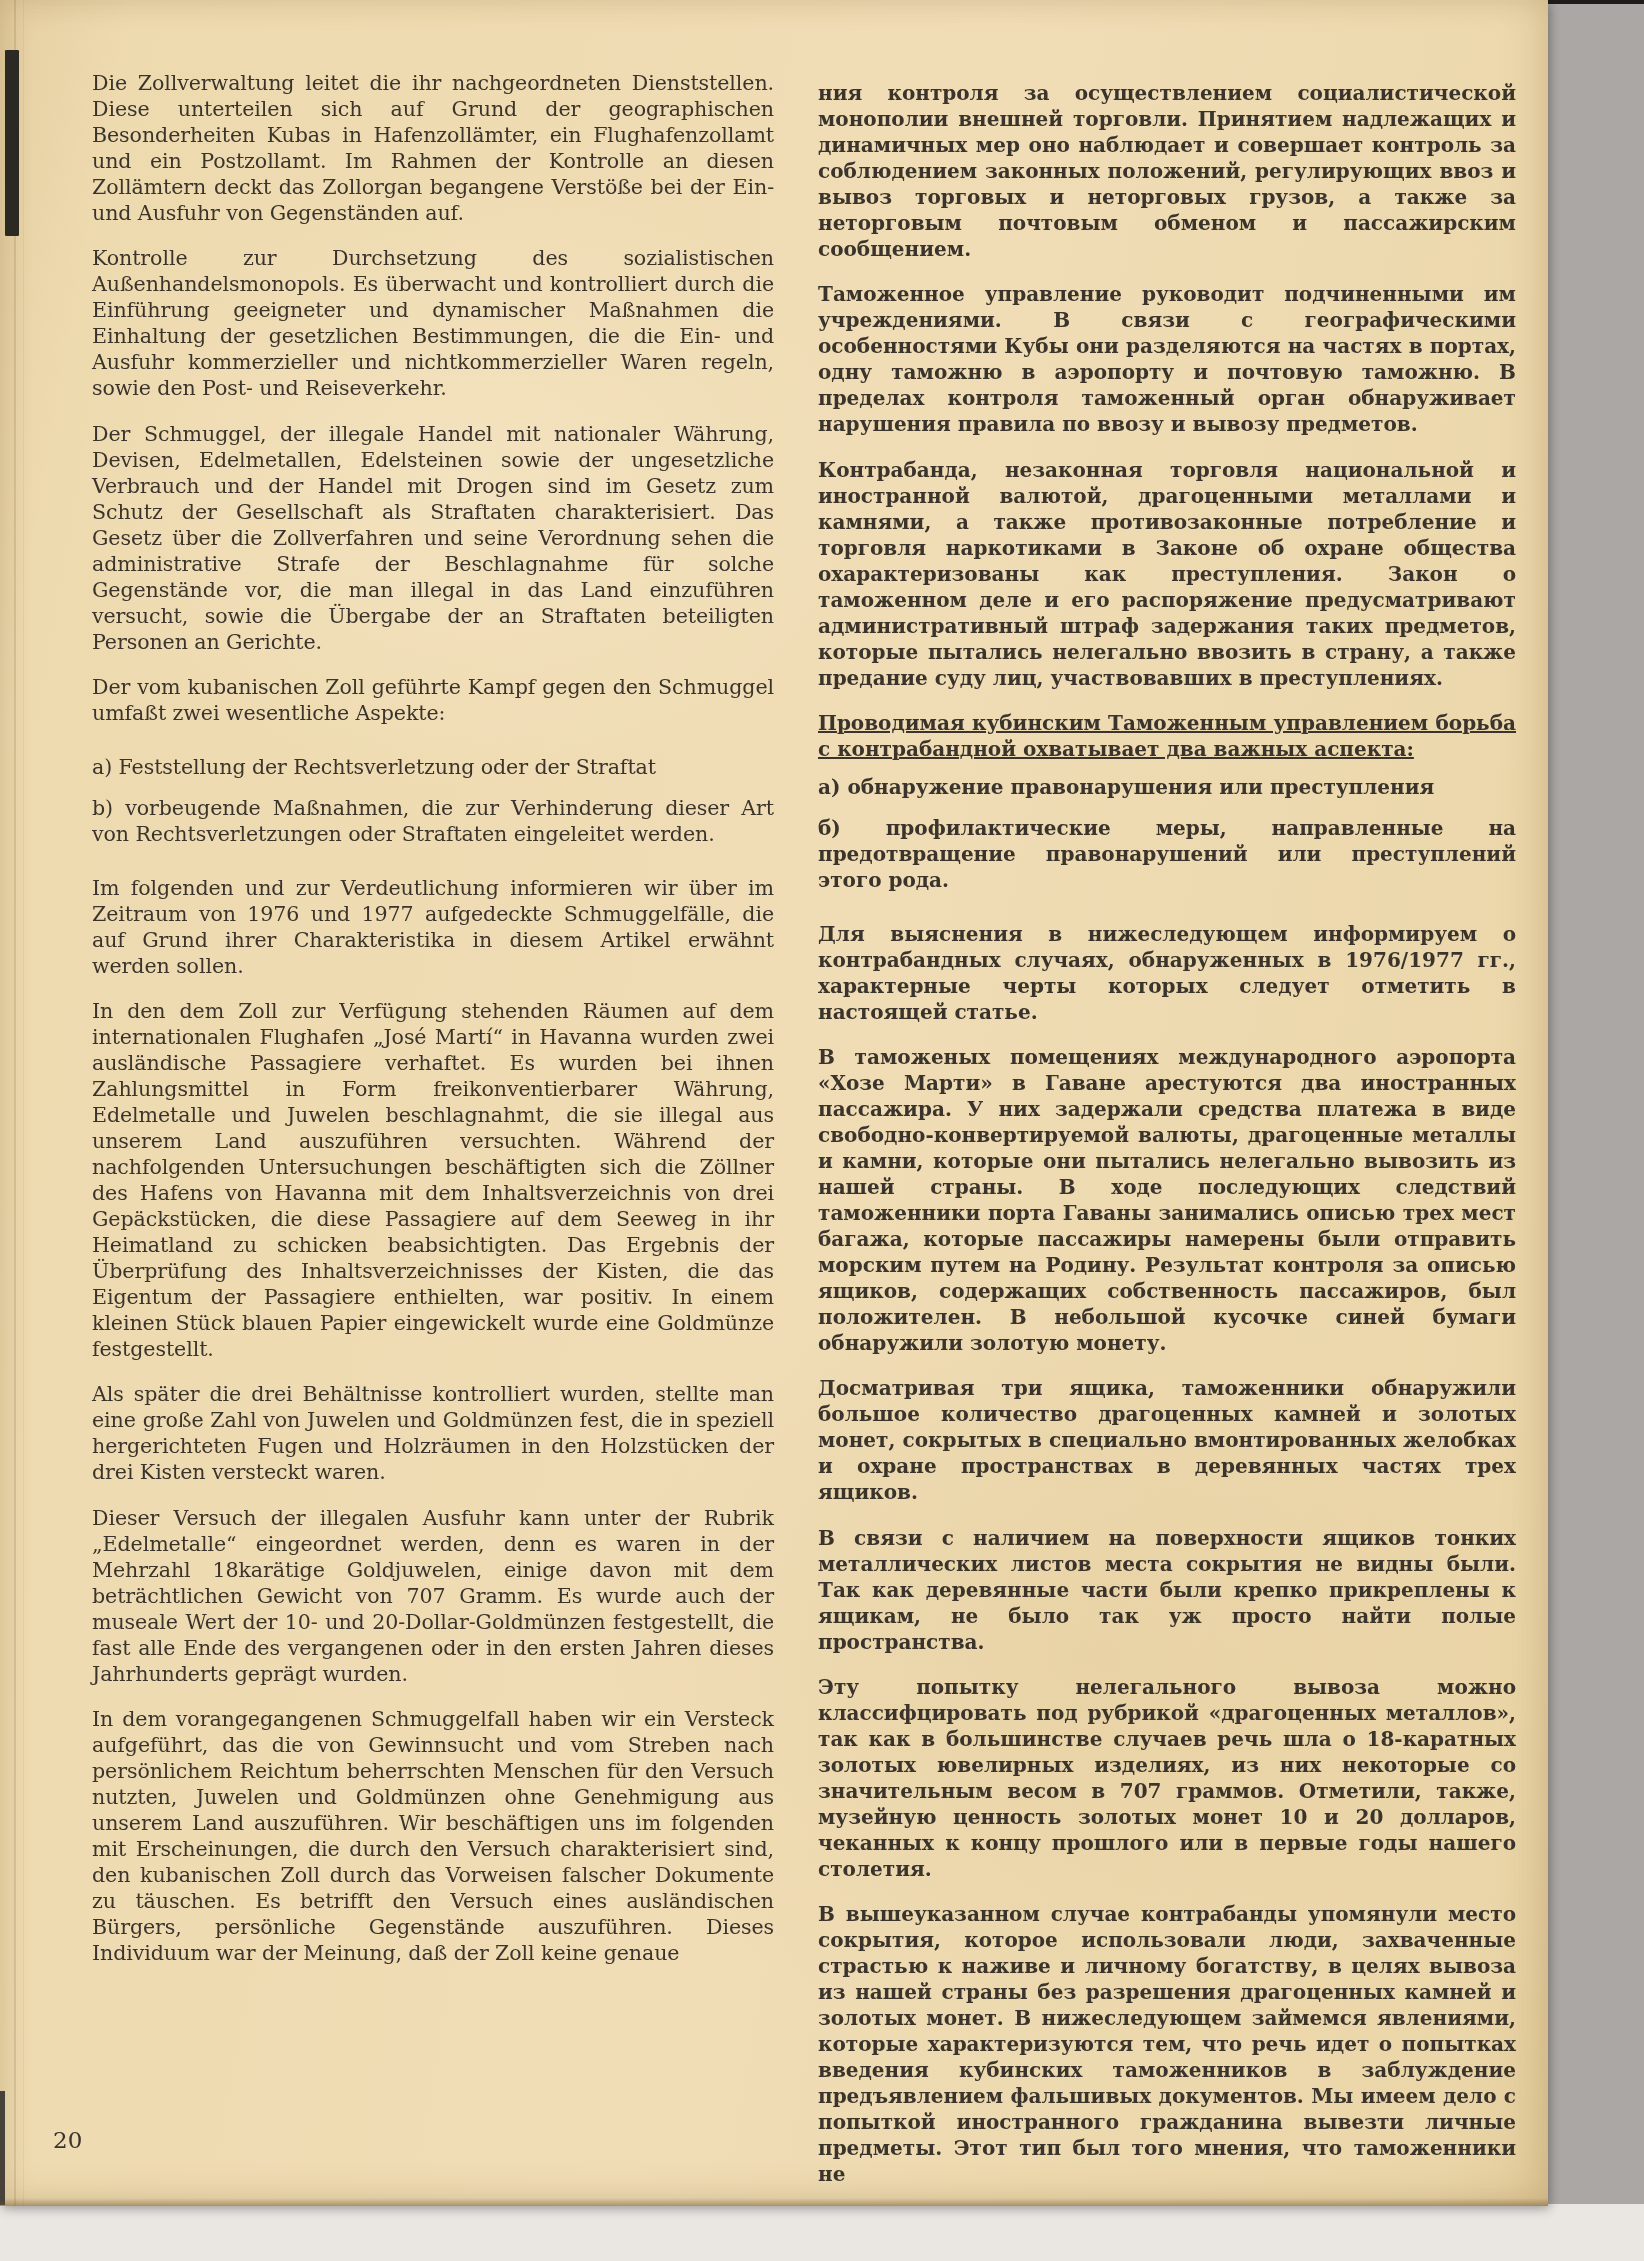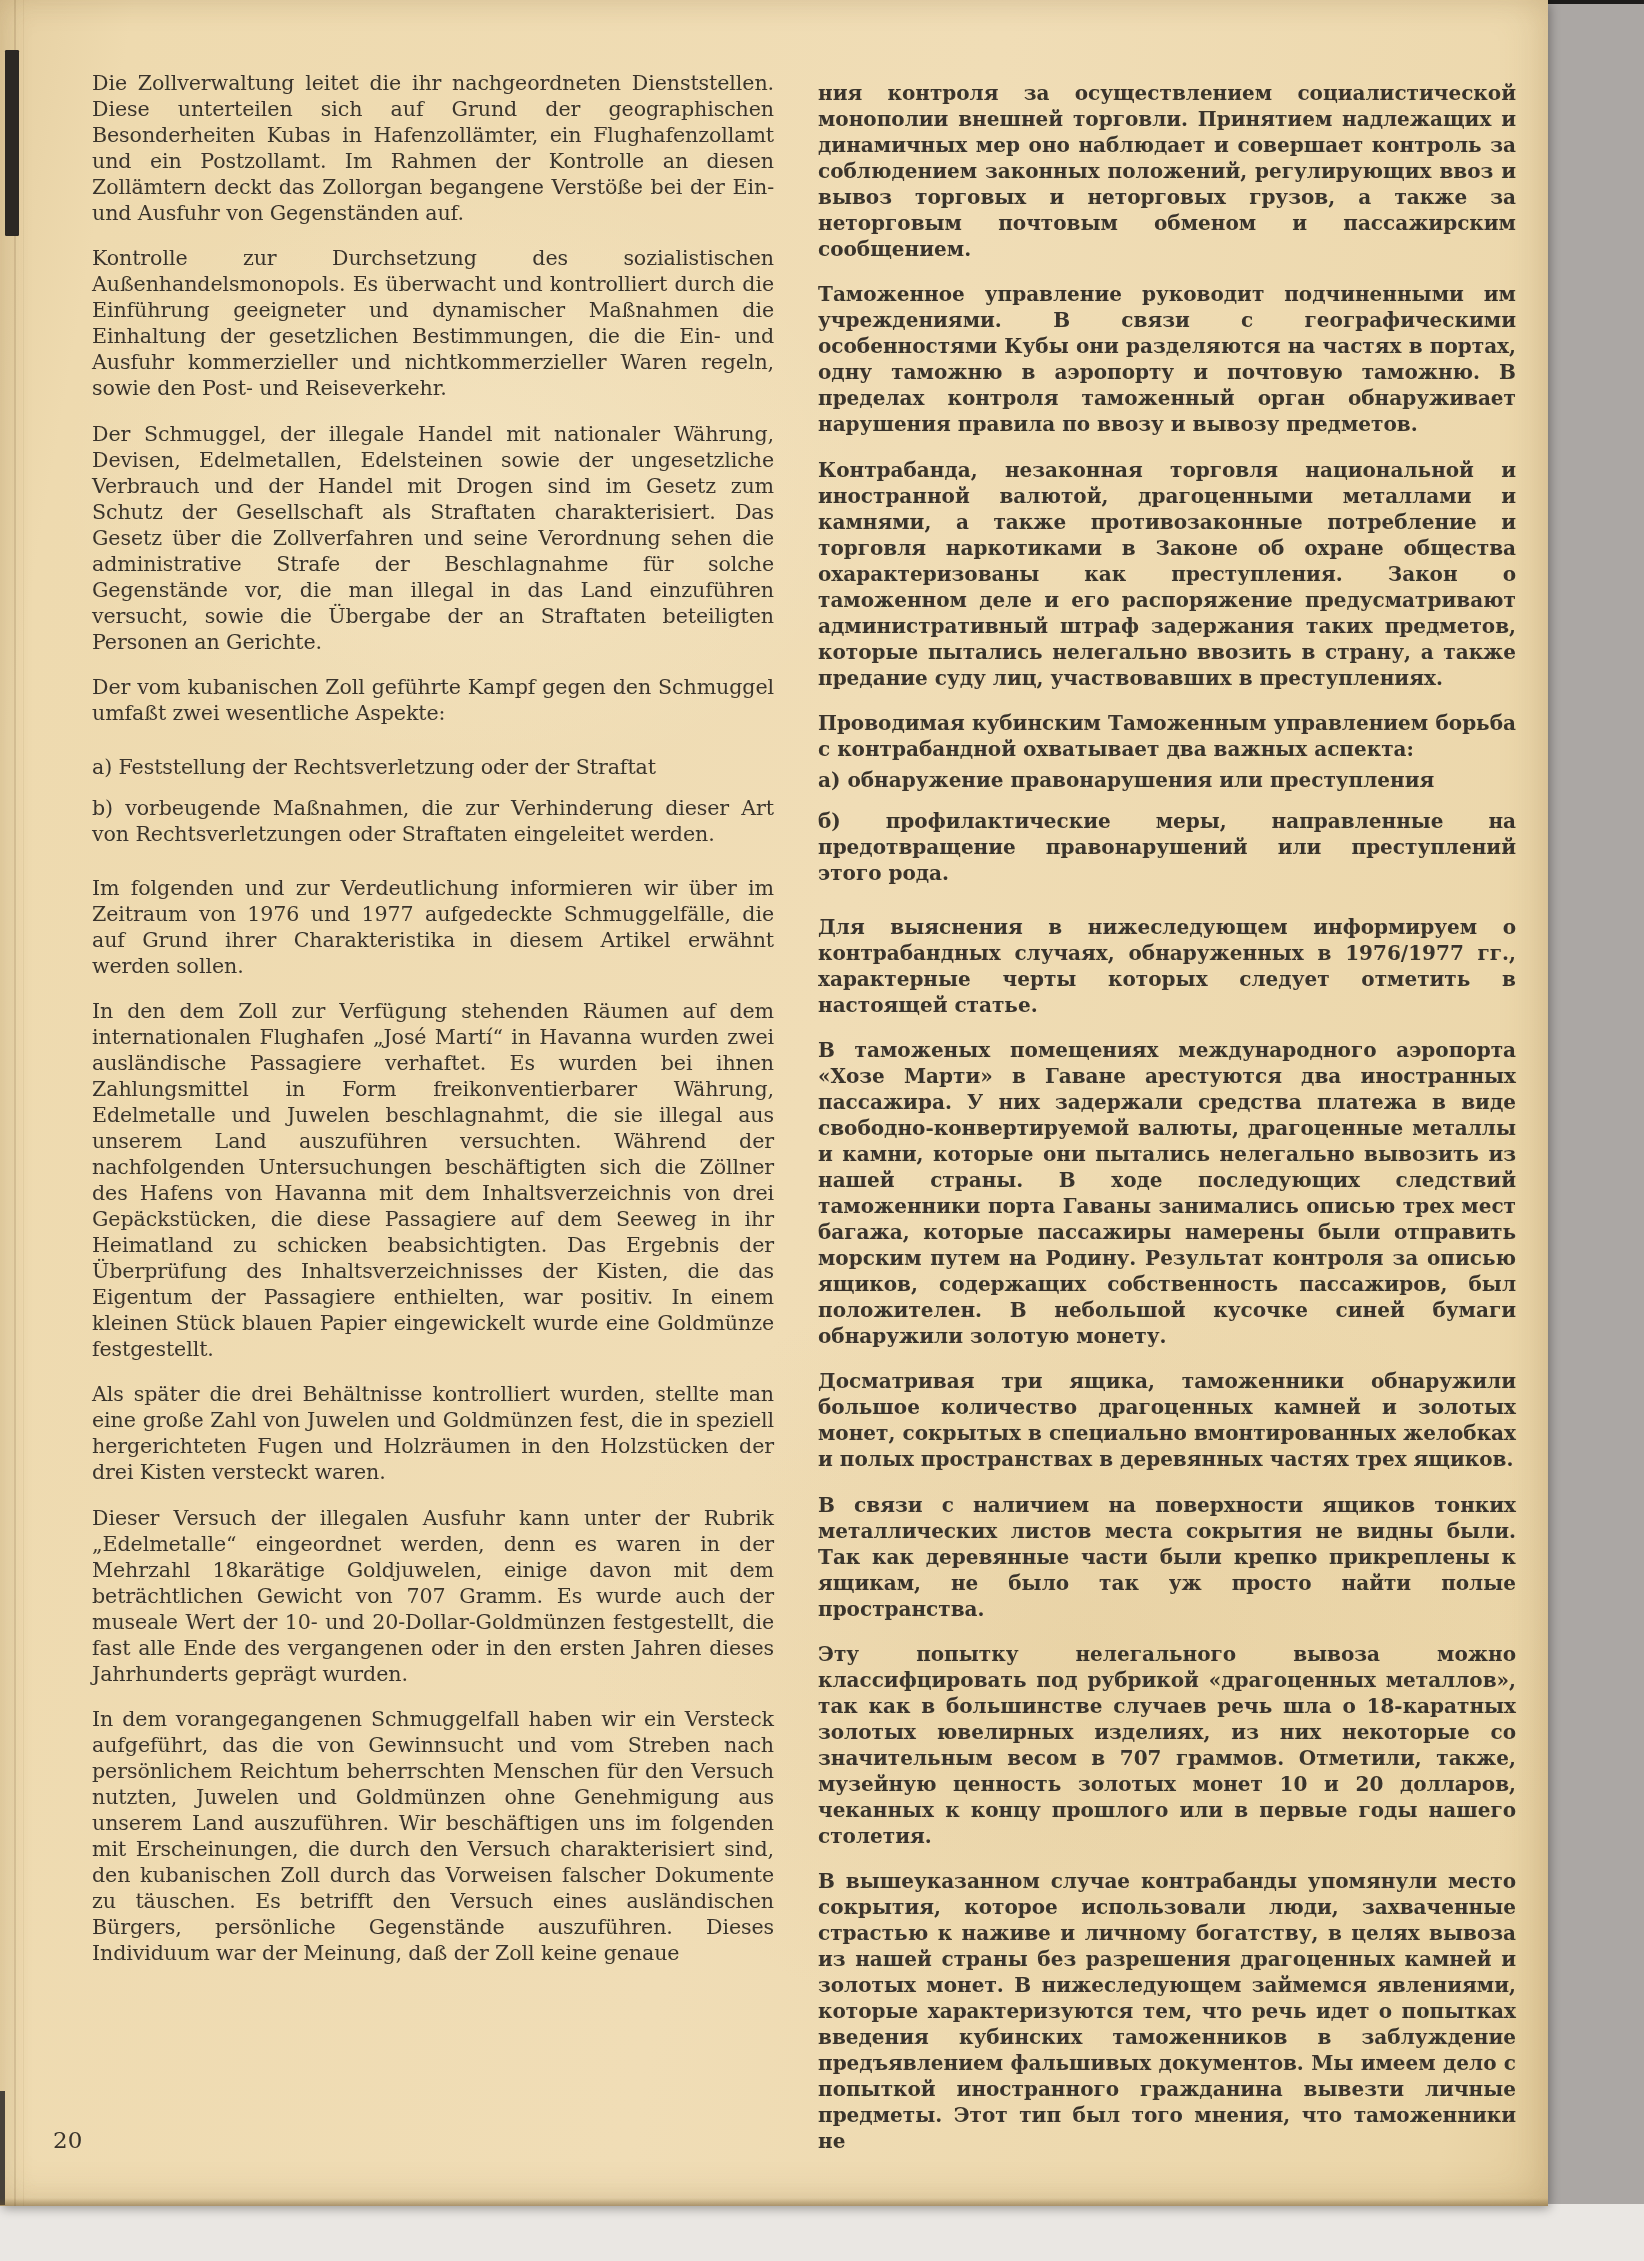--- a/index.html
+++ b/index.html
@@ -70,21 +70,21 @@
     font-size:20.6px;line-height:26px;letter-spacing:-0.1px;
   }
   .col-ru{
     left:818px;top:80px;width:698px;
     font-size:20px;line-height:26px;font-weight:bold;letter-spacing:0px;
   }
   .para{margin:0;}
   .gap-normal{margin-bottom:19.3px;}
   .gap-loose{margin-bottom:28px;}
   .gap-small{margin-bottom:15px;}
-  .gap-none{margin-bottom:5px;}
+  .gap-none{margin-bottom:12px;text-decoration:underline;}
   .gap-last{margin-bottom:0px;}
   .page-number{
     position:absolute;left:53px;top:2127px;
     font-size:23px;color:var(--ink);
   }
 </style>
 </head>
 <body>
 
 <div class="screen">
@@ -113,21 +113,21 @@
 
     <div class="col col-ru" lang="ru">
         <p class="para gap-normal">ния контроля за осуществлением социалистической монополии внешней торговли. Принятием надлежащих и динамичных мер оно наблюдает и совершает контроль за соблюдением законных положений, регулирующих ввоз и вывоз торговых и неторговых грузов, а также за неторговым почтовым обменом и пассажирским сообщением.</p>
         <p class="para gap-normal">Таможенное управление руководит подчиненными им учреждениями. В связи с географическими особенностями Кубы они разделяются на частях в портах, одну таможню в аэропорту и почтовую таможню. В пределах контроля таможенный орган обнаруживает нарушения правила по ввозу и вывозу предметов.</p>
         <p class="para gap-normal">Контрабанда, незаконная торговля национальной и иностранной валютой, драгоценными металлами и камнями, а также противозаконные потребление и торговля наркотиками в Законе об охране общества охарактеризованы как преступления. Закон о таможенном деле и его распоряжение предусматривают административный штраф задержания таких предметов, которые пытались нелегально ввозить в страну, а также предание суду лиц, участвовавших в преступлениях.</p>
         <p class="para gap-none">Проводимая кубинским Таможенным управлением борьба с контрабандной охватывает два важных аспекта:</p>
         <p class="para gap-small">а) обнаружение правонарушения или преступления</p>
         <p class="para gap-loose">б) профилактические меры, направленные на предотвращение правонарушений или преступлений этого рода.</p>
         <p class="para gap-normal">Для выяснения в нижеследующем информируем о контрабандных случаях, обнаруженных в 1976/1977 гг., характерные черты которых следует отметить в настоящей статье.</p>
         <p class="para gap-normal">В таможеных помещениях международного аэропорта «Хозе Марти» в Гаване арестуются два иностранных пассажира. У них задержали средства платежа в виде свободно-конвертируемой валюты, драгоценные металлы и камни, которые они пытались нелегально вывозить из нашей страны. В ходе последующих следствий таможенники порта Гаваны занимались описью трех мест багажа, которые пассажиры намерены были отправить морским путем на Родину. Результат контроля за описью ящиков, содержащих собственность пассажиров, был положителен. В небольшой кусочке синей бумаги обнаружили золотую монету.</p>
-        <p class="para gap-normal">Досматривая три ящика, таможенники обнаружили большое количество драгоценных камней и золотых монет, сокрытых в специально вмонтированных желобках и полых пространствах в деревянных частях трех ящиков.</p>
+        <p class="para gap-normal">Досматривая три ящика, таможенники обнаружили большое количество драгоценных камней и золотых монет, сокрытых в специально вмонтированных желобках и охране пространствах в деревянных частях трех ящиков.</p>
         <p class="para gap-normal">В связи с наличием на поверхности ящиков тонких металлических листов места сокрытия не видны были. Так как деревянные части были крепко прикреплены к ящикам, не было так уж просто найти полые пространства.</p>
         <p class="para gap-normal">Эту попытку нелегального вывоза можно классифцировать под рубрикой «драгоценных металлов», так как в большинстве случаев речь шла о 18-каратных золотых ювелирных изделиях, из них некоторые со значительным весом в 707 граммов. Отметили, также, музейную ценность золотых монет 10 и 20 долларов, чеканных к концу прошлого или в первые годы нашего столетия.</p>
         <p class="para gap-last">В вышеуказанном случае контрабанды упомянули место сокрытия, которое использовали люди, захваченные страстью к наживе и личному богатству, в целях вывоза из нашей страны без разрешения драгоценных камней и золотых монет. В нижеследующем займемся явлениями, которые характеризуются тем, что речь идет о попытках введения кубинских таможенников в заблуждение предъявлением фальшивых документов. Мы имеем дело с попыткой иностранного гражданина вывезти личные предметы. Этот тип был того мнения, что таможенники не</p>
       </div>
 
     <div class="page-number">20</div>
 
     <div class="paper-bottom-edge"></div>
   </div>
 </div>

